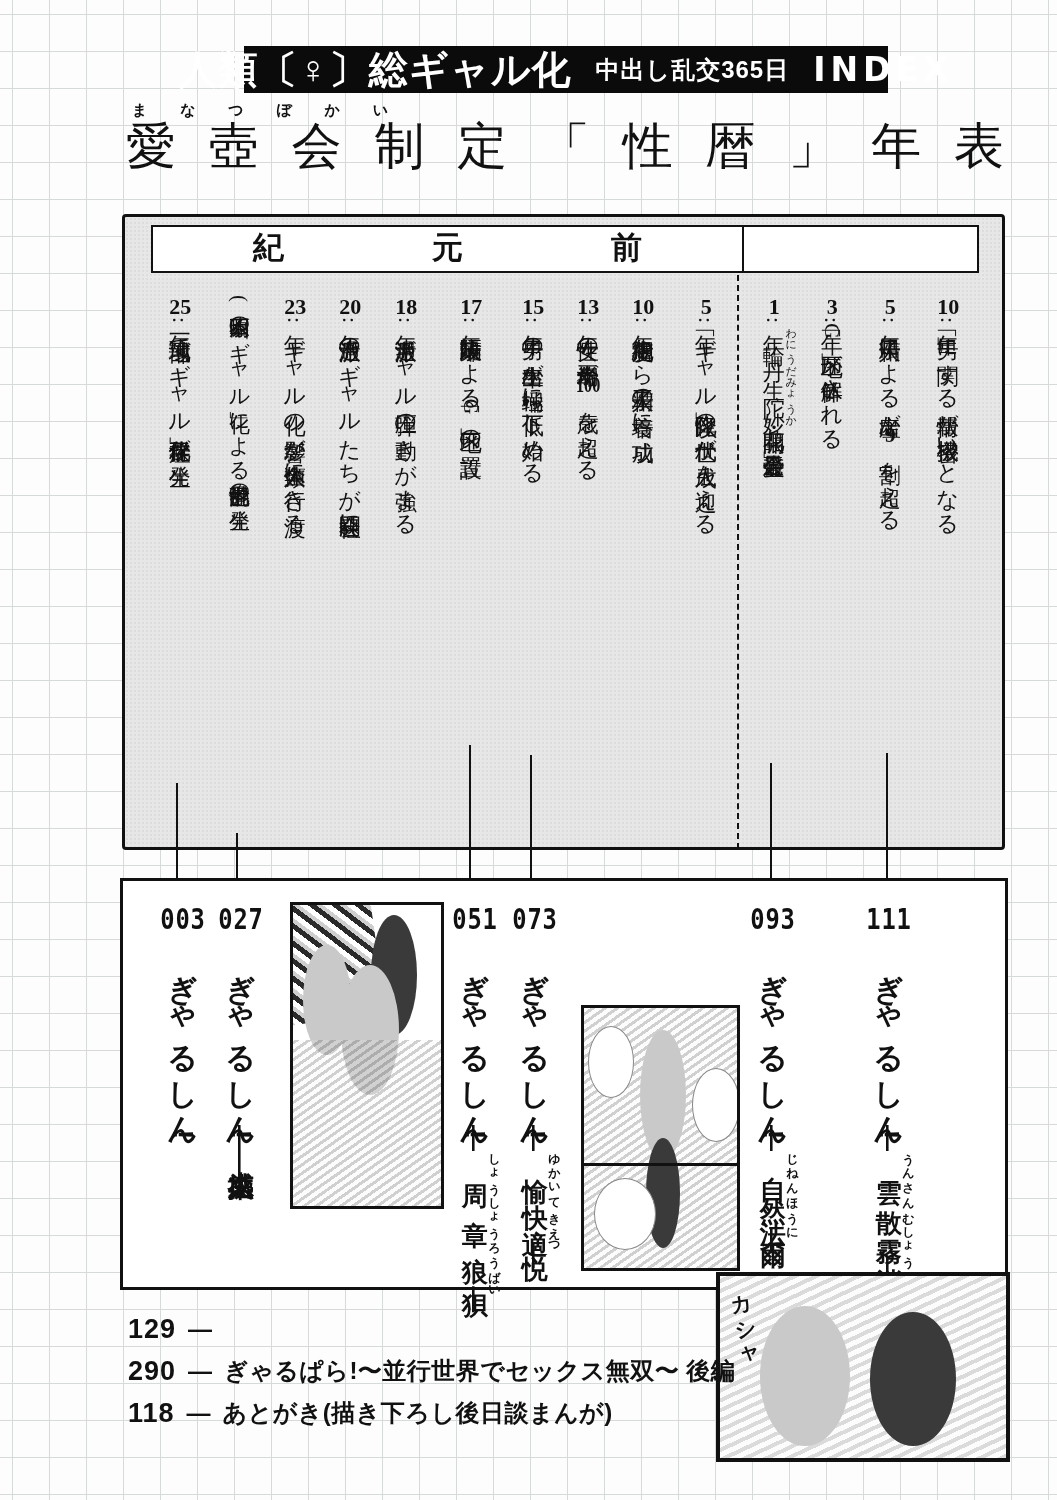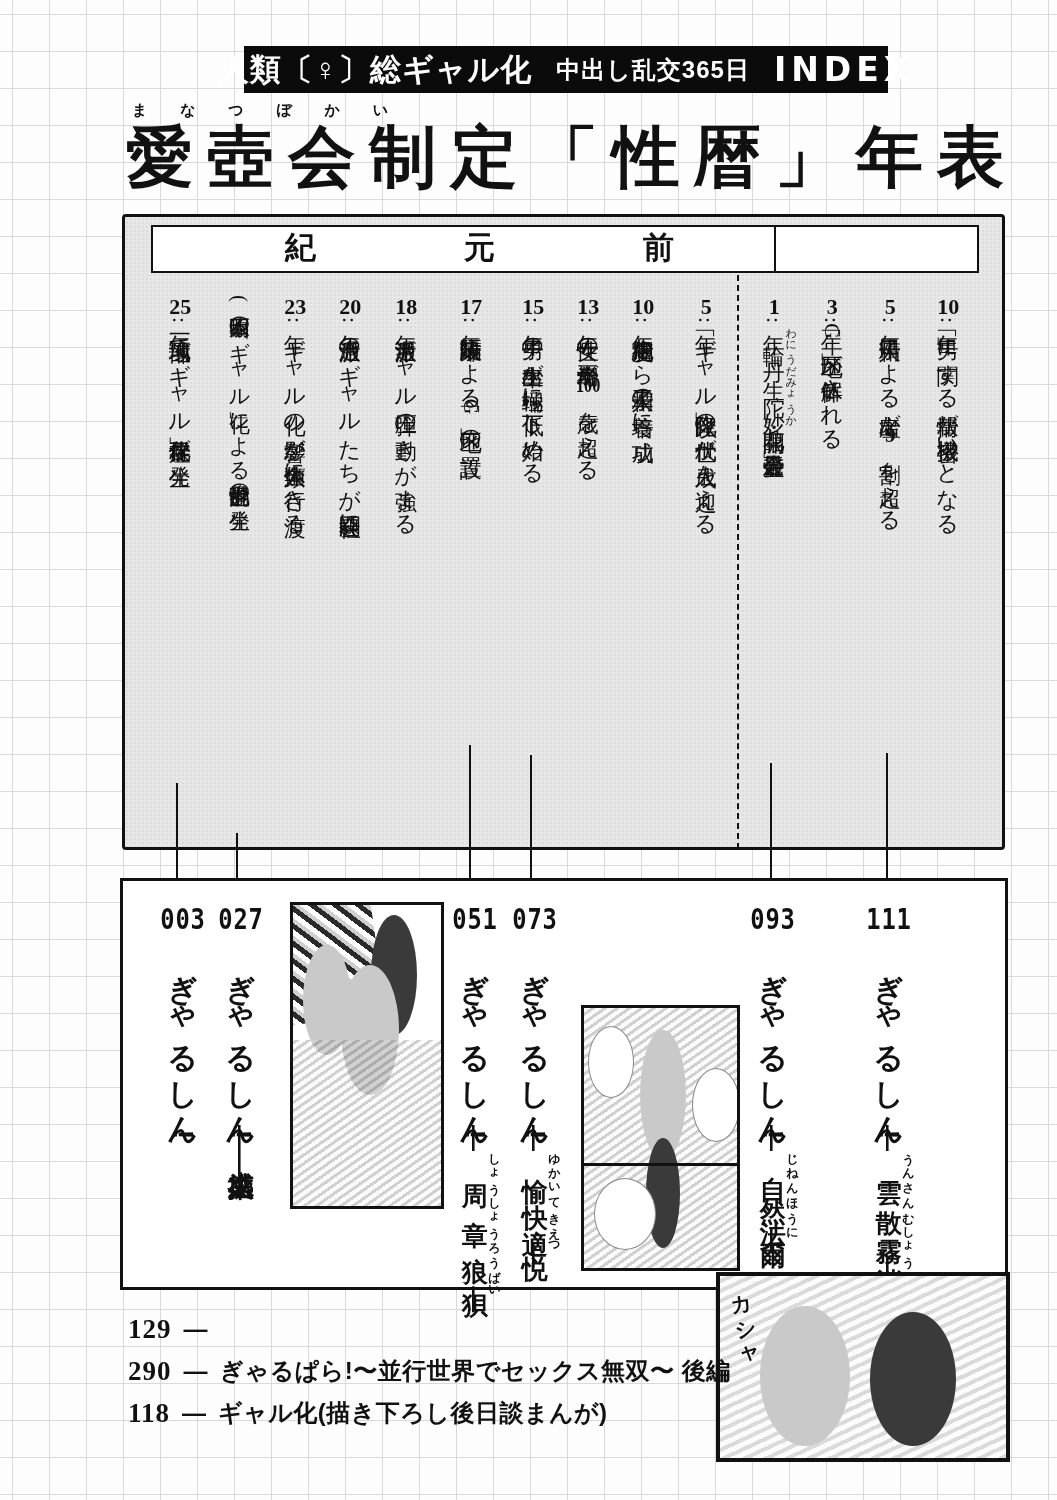--- a/index.html
+++ b/index.html
@@ -20,33 +20,33 @@
     overflow:hidden;
     color:#111;
   }
   
   .banner{
     position:absolute;left:244px;top:46px;width:644px;height:47px;
     background:#0b0b0b;color:#fff;
     display:flex;align-items:center;justify-content:center;gap:24px;
     white-space:nowrap;
   }
-  .banner .t1{font-size:31px;font-weight:bold;letter-spacing:1px;}
+  .banner .t1{font-size:39px;font-weight:bold;letter-spacing:1px;}
   .banner .t2{font-size:24px;font-weight:bold;letter-spacing:1px;}
   .banner .t3{font-size:33px;font-weight:bold;letter-spacing:5px;font-family:"DejaVu Sans",sans-serif;}
   
   .heading-ruby{
     position:absolute;left:132px;top:101px;width:258px;
     font-size:15px;font-weight:bold;
     text-align:justify;text-align-last:justify;
     letter-spacing:2px;
   }
   .heading{
     position:absolute;left:126px;top:118px;width:878px;height:66px;
-    font-size:67px;font-weight:bold;line-height:1.15;
+    font-size:50px;font-weight:normal;line-height:1.15;
     text-align:justify;text-align-last:justify;
     margin:0;
   }
   
   .timeline-box{
     position:absolute;left:122px;top:214px;width:883px;height:636px;
     background-color:#e7e7e7;
     background-image:radial-gradient(#dcdcdc 0.7px,transparent 0.9px);
     background-size:4px 4px;
     border:3px solid #111;border-radius:4px;
@@ -56,21 +56,21 @@
     position:absolute;left:26px;top:8px;width:828px;height:48px;
     background:#fff;border:2.5px solid #111;
     display:flex;box-sizing:border-box;
   }
   .tl-header .cell{
     font-family:"Liberation Serif","DejaVu Serif",serif;
     font-size:31px;font-weight:bold;line-height:42px;
     text-align:justify;text-align-last:justify;
     box-sizing:border-box;
   }
-  .tl-header .cell-left{width:591px;border-right:2.5px solid #111;padding:0 100px;margin-left:32px;}
+  .tl-header .cell-left{width:591px;border-right:2.5px solid #111;padding:0 100px;}
   .tl-header .cell-right{flex:1;padding:0 52px;}
   .tl-dashed{
     position:absolute;left:612px;top:58px;height:574px;width:0;
     border-left:2.5px dashed #111;
   }
   .vcol{
     position:absolute;top:78px;
     writing-mode:vertical-rl;text-orientation:mixed;
     font-family:"Liberation Serif","DejaVu Serif",serif;
     font-size:22px;line-height:1.12;letter-spacing:0px;
@@ -129,21 +129,21 @@
     transform:rotate(-10deg);
     text-shadow:0 0 3px #fff,0 0 3px #fff;
     letter-spacing:3px;
   }
   
   .extras{position:absolute;left:128px;top:1308px;}
   .extra-row{
     display:flex;align-items:center;gap:12px;
     height:42px;font-weight:bold;white-space:nowrap;
   }
-  .extra-num{font-size:27px;font-family:Liberation Serif, serif;letter-spacing:1px;}
+  .extra-num{font-size:27px;font-family:Liberation Sans, sans-serif;letter-spacing:1px;}
   .extra-dash{font-size:24px;}
   .extra-title{font-size:24px;letter-spacing:0.5px;}
 </style>
 </head>
 <body>
 
 <div class="page">
 
   <header class="banner">
     <span class="t1">人類〔♀〕総ギャル化</span>
@@ -237,17 +237,17 @@
       <span class="extra-dash">―</span>
     </div>
     <div class="extra-row">
       <span class="extra-num">290</span>
       <span class="extra-dash">―</span>
       <span class="extra-title">ぎゃるぱら!〜並行世界でセックス無双〜 後編</span>
     </div>
     <div class="extra-row">
       <span class="extra-num">118</span>
       <span class="extra-dash">―</span>
-      <span class="extra-title">ギャル化(描き下ろし後日談まんが)</span>
+      <span class="extra-title">あとがき(描き下ろし後日談まんが)</span>
     </div>
   </div>
 
 </div>
 
 </body></html>

